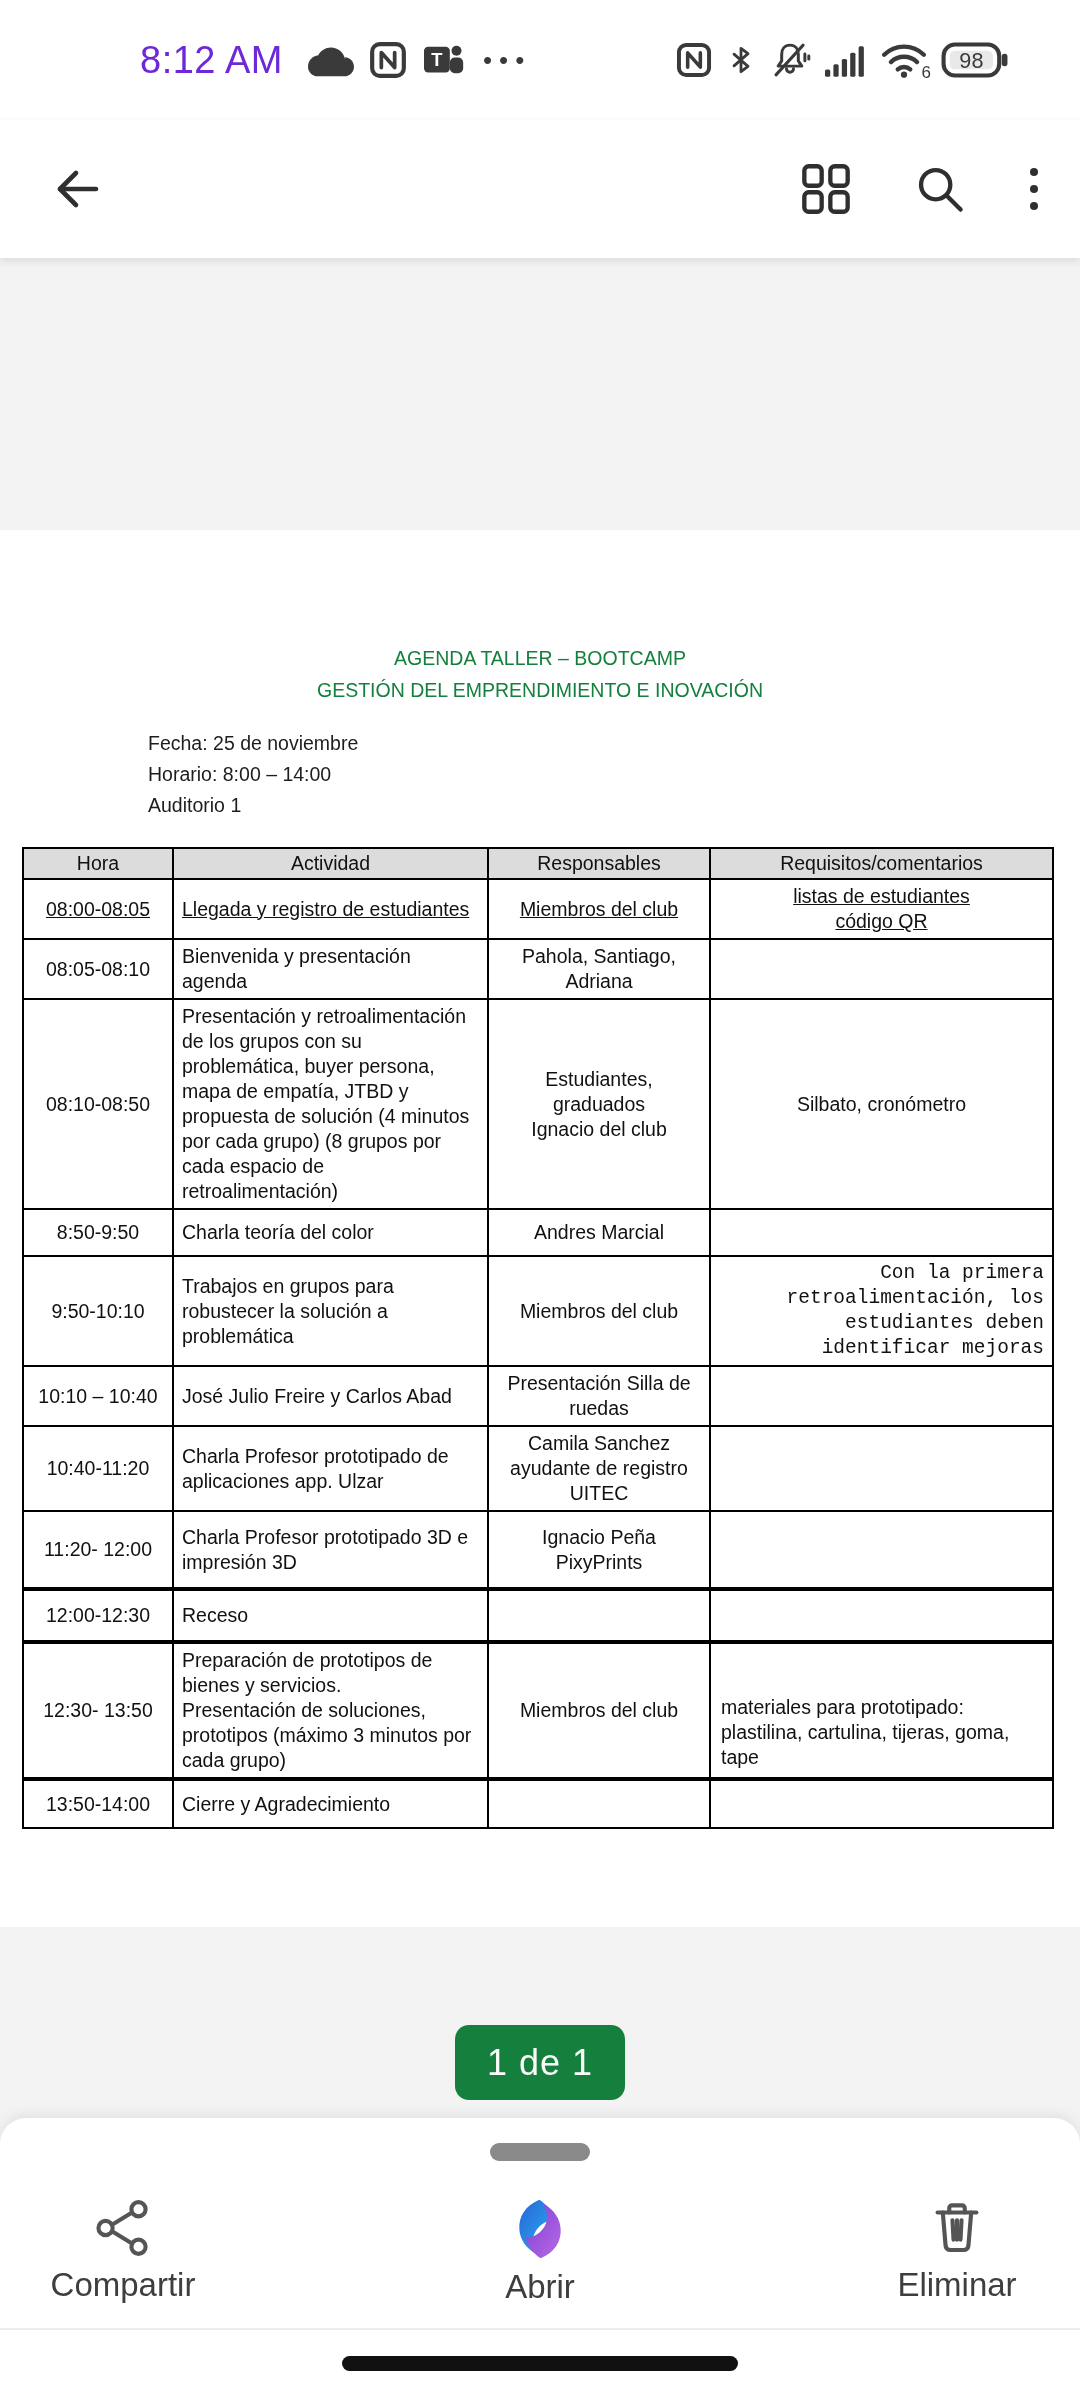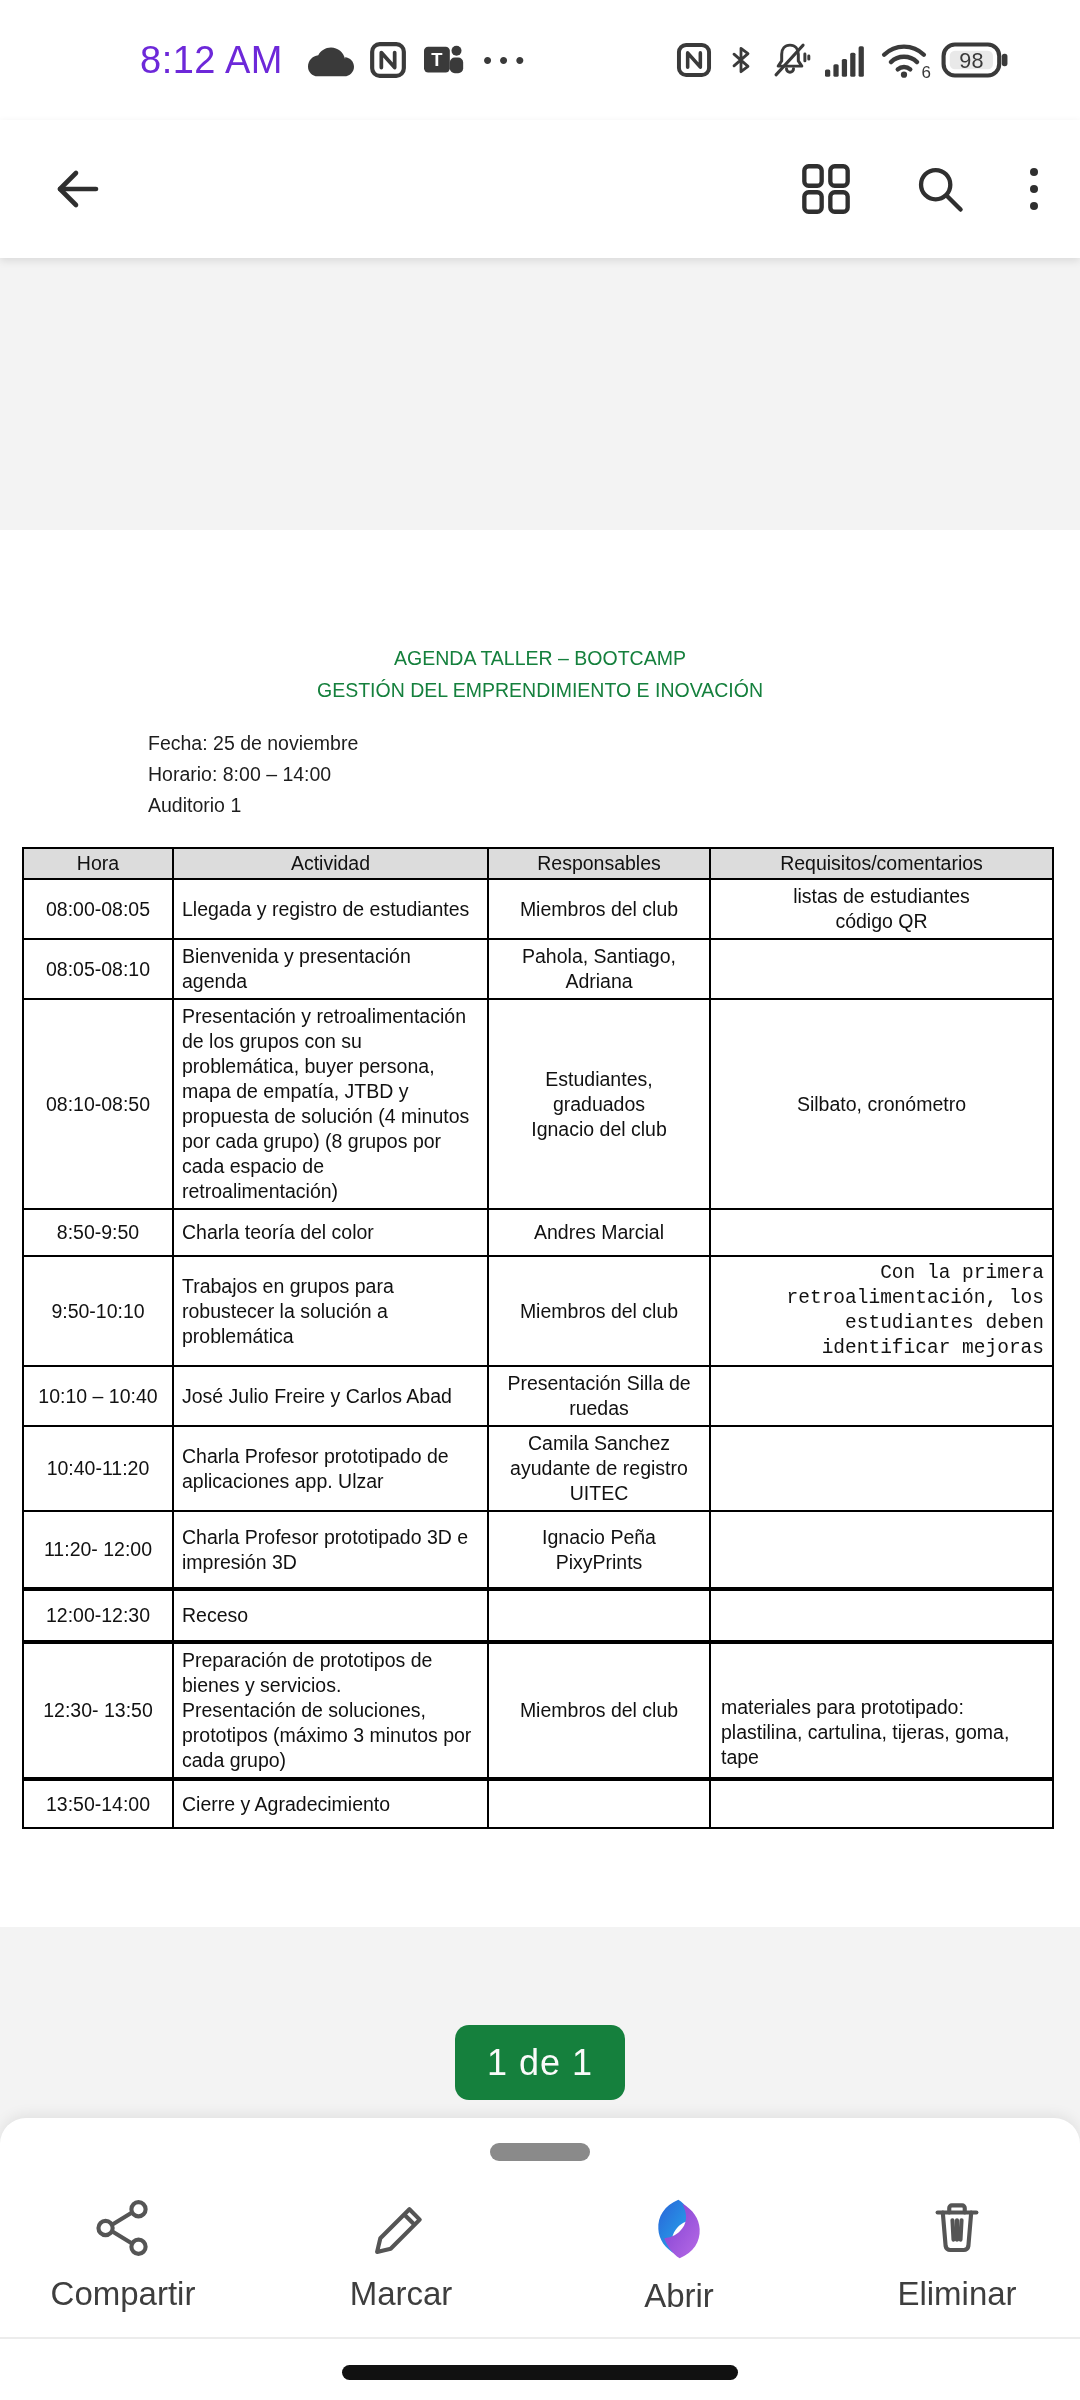--- a/index.html
+++ b/index.html
@@ -67,21 +67,21 @@
   }
   
   .bottom-sheet{
     position:absolute;top:2118px;left:0;width:1080px;height:282px;background:#ffffff;
     border-radius:26px 26px 0 0;box-shadow:0 -3px 14px rgba(0,0,0,.08);z-index:4;
     box-sizing:border-box;
   }
   .drag-handle{width:100px;height:18px;border-radius:9px;background:#8a8a8a;margin:25px auto 0;}
   .toolbar{display:flex;justify-content:space-between;padding:0 30px;margin-top:36px;}
   .tb-item{width:186px;display:flex;flex-direction:column;align-items:center;background:none;border:none;padding:0;cursor:pointer;}
-  .tb-label{margin-top:16px;font-size:33px;color:#3e3e3e;}
+  .tb-label{margin-top:7px;font-size:33px;color:#3e3e3e;}
   .sheet-divider{height:2px;background:#ececec;margin-top:22px;}
   .gesture-bar{width:396px;height:15px;border-radius:8px;background:#111;margin:26px auto 0;}
   svg{display:block;}
 </style>
 </head>
 <body>
 
 <div class="status-bar">
   <div class="sb-left">
     <span class="sb-time">8:12 AM</span>
@@ -206,21 +206,21 @@
         </colgroup>
       <thead>
           <tr id="agenda-head">
             <th>Hora</th>
             <th>Actividad</th>
             <th>Responsables</th>
             <th>Requisitos/comentarios</th>
           </tr>
         </thead>
       <tbody id="agenda-body">
-          <tr style="height: 55px;">
+          <tr style="height: 55px; text-decoration: underline;">
             <td class="cell-hora">08:00-08:05</td>
             <td class="cell-act">Llegada y registro de estudiantes</td>
             <td class="cell-resp">Miembros del club</td>
             <td class="cell-req">listas de estudiantes
 código QR</td>
           </tr>
           <tr style="height: 40px;">
             <td class="cell-hora">08:05-08:10</td>
             <td class="cell-act">Bienvenida y presentación agenda</td>
             <td class="cell-resp">Pahola, Santiago, Adriana</td>
@@ -295,27 +295,20 @@
   <div class="drag-handle"></div>
   <div class="toolbar">
     <button class="tb-item">
       <svg width="62" height="62" viewBox="0 0 48 48" fill="none" stroke="#555555" stroke-width="3.2">
         <circle cx="36" cy="9.5" r="5.5"></circle>
           <circle cx="10.5" cy="24" r="5.5"></circle>
           <circle cx="36" cy="38.5" r="5.5"></circle>
         <path d="M15.5 21.5L31 12M15.5 26.5L31 36"></path>
       </svg>
       <span class="tb-label">Compartir</span>
-    </button>
-    <button class="tb-item">
-      <svg width="62" height="62" viewBox="0 0 48 48" fill="none" stroke="#555555" stroke-width="3.2" stroke-linejoin="round">
-        <path d="M30.5 9.5l8 8L16 40l-10.5 2.5L8 32 30.5 9.5z"></path>
-        <path d="M26.5 13.5l8 8"></path>
-      </svg>
-      <span class="tb-label">Marcar</span>
     </button>
     <button class="tb-item">
       <svg width="64" height="64" viewBox="0 0 48 48">
         <defs>
           <linearGradient id="gA" x1="0" y1="0" x2="1" y2="1">
             <stop offset="0" stop-color="#2a63d8"></stop>
               <stop offset="1" stop-color="#25b4ef"></stop>
           </linearGradient>
           <linearGradient id="gB" x1="0" y1="0" x2="1" y2="1">
             <stop offset="0" stop-color="#b76be6"></stop>

